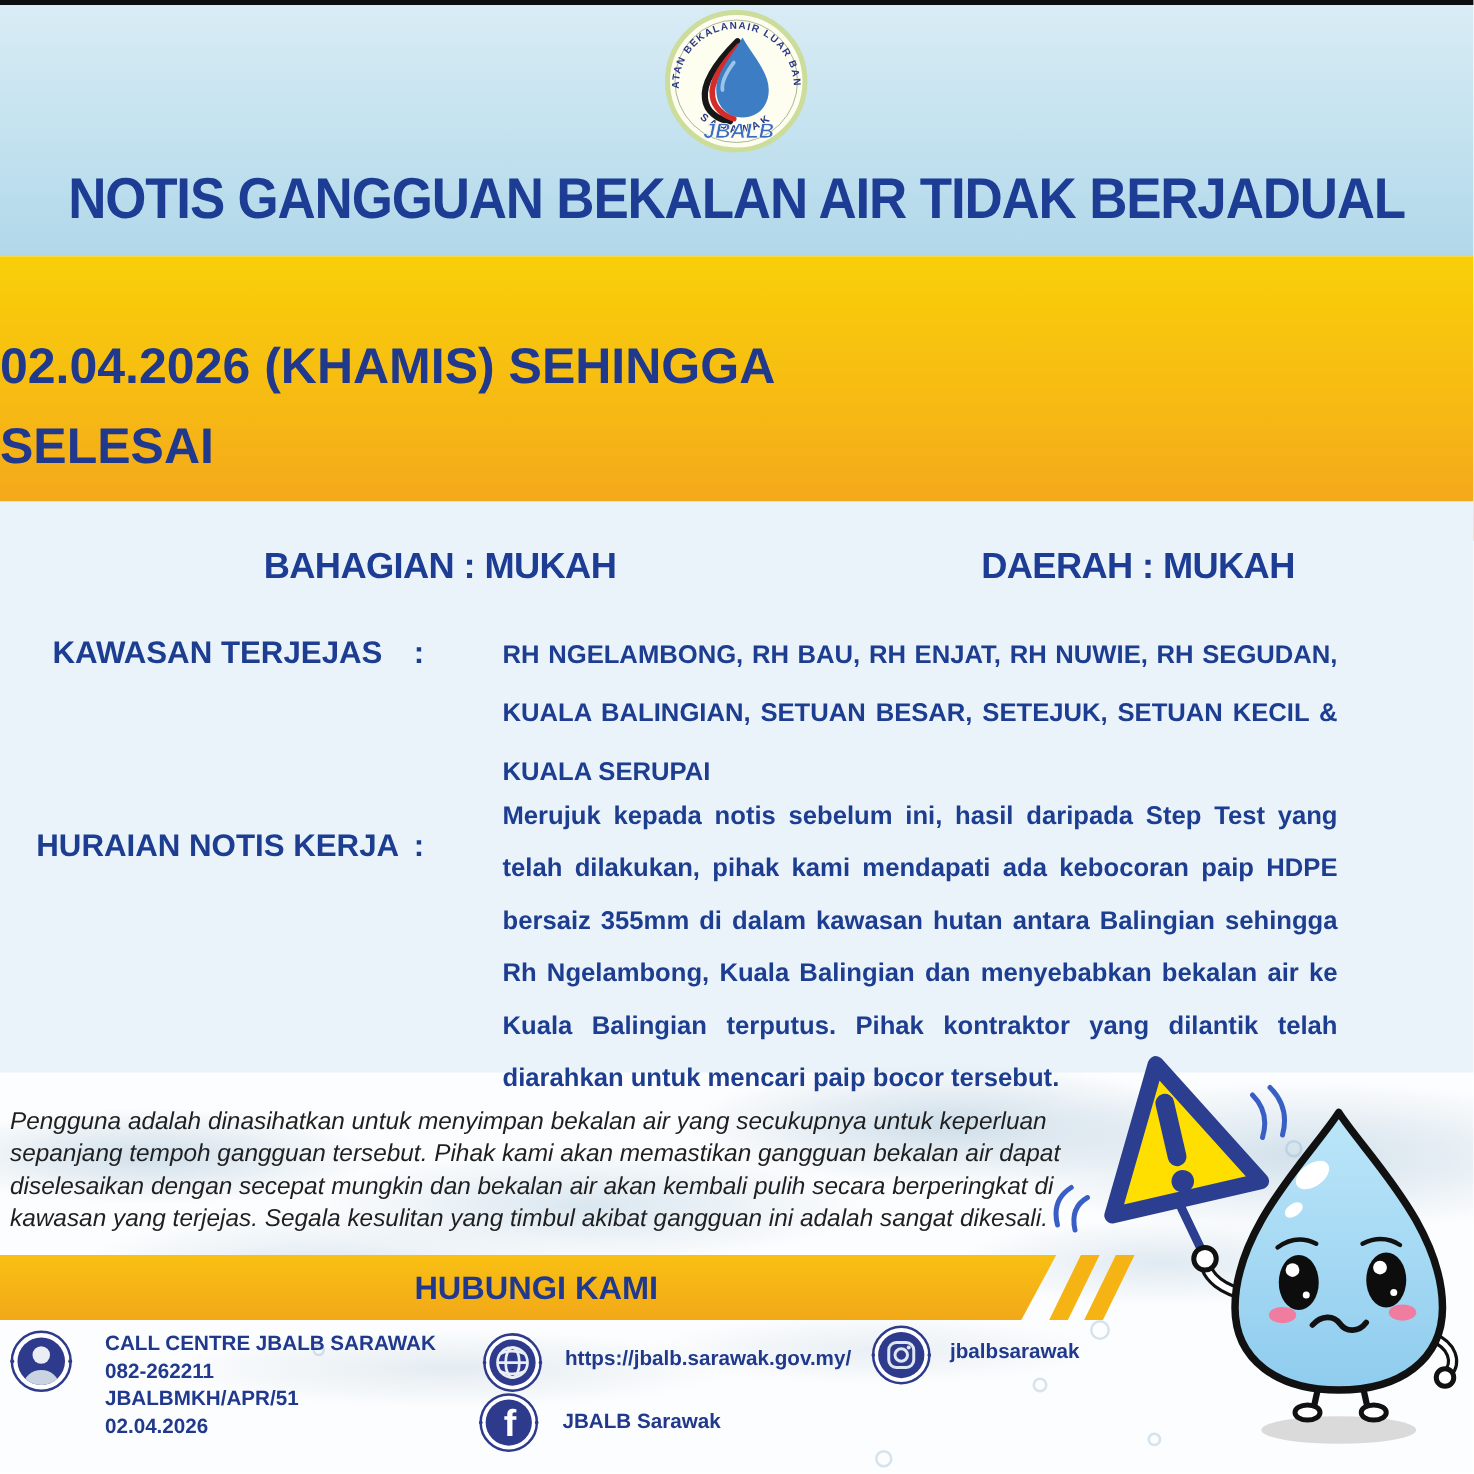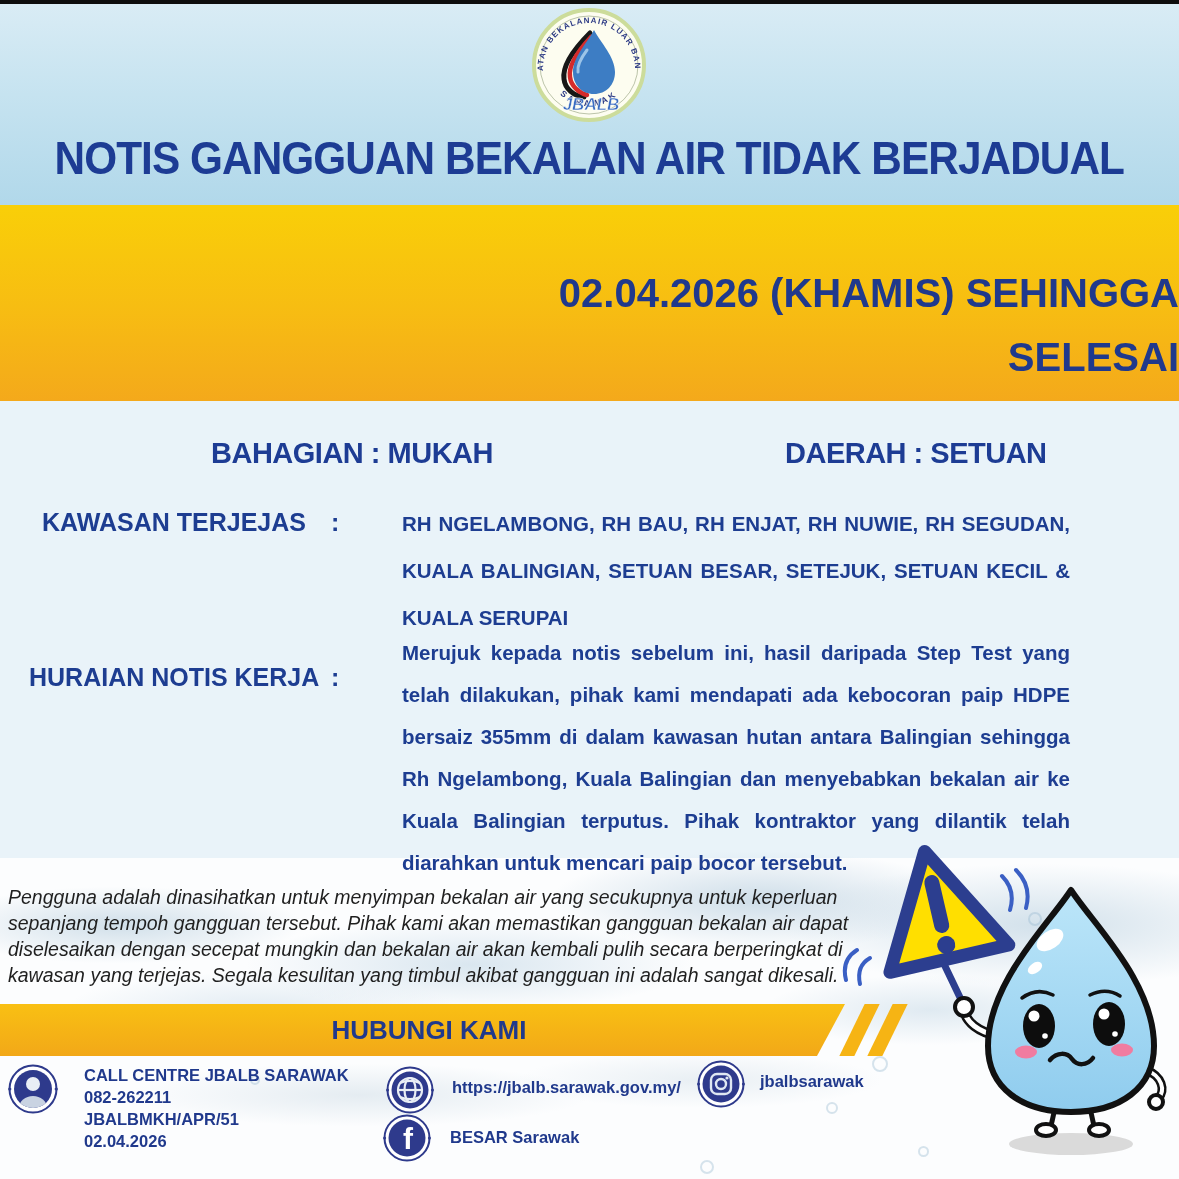--- a/index.html
+++ b/index.html
@@ -10,21 +10,21 @@
   .abs{position:absolute;}
   .top-bar{left:0;top:0;width:1179px;height:4px;background:#0d0d0d;}
   .header{left:0;top:4px;width:1179px;height:201px;
     background:linear-gradient(180deg,#d9ecf5 0%,#c6e3f0 45%,#b1d8ea 100%);}
   .logo-svg{left:529px;top:6px;}
   .title-wrap{left:0;top:131px;width:1179px;text-align:center;}
   .title{display:inline-block;white-space:nowrap;font-weight:bold;font-size:46px;
     letter-spacing:-1px;color:#1d3c94;transform:scaleX(.92);transform-origin:center;}
   .date-banner{left:0;top:205px;width:1179px;height:228px;box-sizing:border-box;
     background:linear-gradient(180deg,#f9cf08 0%,#f7bd12 45%,#f3a21e 100%);
-    text-align:right;color:#20398c;font-weight:bold;font-size:40px;
+    text-align:left;color:#20398c;font-weight:bold;font-size:40px;
     padding-top:56px;line-height:64px;}
   .content-bg{left:0;top:401px;width:1179px;height:459px;background:#e9f3f9;}
   .bottom-bg{left:0;top:858px;width:1179px;height:321px;background:#fcfdfe;}
   .splash{left:0;top:830px;width:1179px;height:260px;background:
     radial-gradient(ellipse 260px 55px at 120px 95px, rgba(201,218,230,.85), rgba(201,218,230,0) 70%),
     radial-gradient(ellipse 320px 65px at 470px 135px, rgba(214,228,238,.9), rgba(214,228,238,0) 70%),
     radial-gradient(ellipse 300px 70px at 760px 70px,  rgba(198,216,229,.85), rgba(198,216,229,0) 70%),
     radial-gradient(ellipse 360px 85px at 1040px 95px, rgba(206,222,233,.9), rgba(206,222,233,0) 72%),
     radial-gradient(ellipse 280px 55px at 260px 180px, rgba(222,233,241,.9), rgba(222,233,241,0) 70%),
     radial-gradient(ellipse 240px 50px at 930px 180px, rgba(216,229,238,.8), rgba(216,229,238,0) 70%);}
@@ -92,21 +92,21 @@
   <span class="abs bubble" style="left:872px;top:1056px;width:12px;height:12px"></span>
   <span class="abs bubble" style="left:826px;top:1102px;width:8px;height:8px"></span>
   <span class="abs bubble" style="left:1028px;top:912px;width:10px;height:10px"></span>
   <span class="abs bubble" style="left:918px;top:1146px;width:7px;height:7px"></span>
   <span class="abs bubble" style="left:1140px;top:1058px;width:9px;height:9px"></span>
   <span class="abs bubble" style="left:250px;top:1075px;width:6px;height:6px"></span>
   <span class="abs bubble" style="left:700px;top:1160px;width:10px;height:10px"></span>
   <span class="abs bubble" style="left:1095px;top:935px;width:6px;height:6px"></span>
 
   <span class="abs region" style="left:183px;top:437px">BAHAGIAN : MUKAH</span>
-  <span class="abs region" style="left:757px;top:437px">DAERAH : SETUAN</span>
+  <span class="abs region" style="left:757px;top:437px">DAERAH : MUKAH</span>
 
   <span class="abs field-label" style="left:42px;top:509px">KAWASAN TERJEJAS</span>
   <span class="abs field-colon" style="left:331px;top:509px">:</span>
   <div class="abs field-value" style="left:402px;top:500px;width:668px;line-height:47px">RH NGELAMBONG, RH BAU, RH ENJAT, RH NUWIE, RH SEGUDAN, KUALA BALINGIAN, SETUAN BESAR, SETEJUK, SETUAN KECIL &amp; KUALA SERUPAI</div>
 
   <span class="abs field-label" style="left:29px;top:664px">HURAIAN NOTIS KERJA</span>
   <span class="abs field-colon" style="left:331px;top:664px">:</span>
   <div class="abs field-value" style="left:402px;top:632px;width:668px;line-height:42px">Merujuk kepada notis sebelum ini, hasil daripada Step Test yang telah dilakukan, pihak kami mendapati ada kebocoran paip HDPE bersaiz 355mm di dalam kawasan hutan antara Balingian sehingga Rh Ngelambong, Kuala Balingian dan menyebabkan bekalan air ke Kuala Balingian terputus. Pihak kontraktor yang dilantik telah diarahkan untuk mencari paip bocor tersebut.</div>
 
   <div class="abs advisory">Pengguna adalah dinasihatkan untuk menyimpan bekalan air yang secukupnya untuk keperluan sepanjang tempoh gangguan tersebut. Pihak kami akan memastikan gangguan bekalan air dapat diselesaikan dengan secepat mungkin dan bekalan air akan kembali pulih secara berperingkat di kawasan yang terjejas. Segala kesulitan yang timbul akibat gangguan ini adalah sangat dikesali.</div>
@@ -163,21 +163,21 @@
   </svg>
   <span class="abs ftext" style="left:452px;top:1078px">https://jbalb.sarawak.gov.my/</span>
 
   <svg class="abs" style="left:383px;top:1114px" width="48" height="48" viewBox="0 0 48 48">
     <circle cx="24" cy="24" r="22.5" fill="#ffffff" stroke="#2e3a8c" stroke-width="2"></circle>
     <circle cx="24" cy="24" r="18.5" fill="#2e3a8c"></circle>
     <circle cx="1.6" cy="24" r="1.5" fill="#2e3a8c"></circle>
       <circle cx="46.4" cy="24" r="1.5" fill="#2e3a8c"></circle>
     <text x="25" y="35" text-anchor="middle" font-family="Liberation Sans, sans-serif" font-size="30" font-weight="bold" fill="#ffffff">f</text>
   </svg>
-  <span class="abs ftext" style="left:450px;top:1128px">BESAR Sarawak</span>
+  <span class="abs ftext" style="left:450px;top:1128px">JBALB Sarawak</span>
 
   <svg class="abs" style="left:697px;top:1060px" width="48" height="48" viewBox="0 0 48 48">
     <circle cx="24" cy="24" r="22.5" fill="#ffffff" stroke="#2e3a8c" stroke-width="2"></circle>
     <circle cx="24" cy="24" r="18.5" fill="#2e3a8c"></circle>
     <circle cx="1.6" cy="24" r="1.5" fill="#2e3a8c"></circle>
       <circle cx="46.4" cy="24" r="1.5" fill="#2e3a8c"></circle>
     <g stroke="#dfe7f2" stroke-width="2.4" fill="none">
       <rect x="14" y="14" width="20" height="20" rx="6"></rect>
       <circle cx="24" cy="24" r="5"></circle>
     </g>

